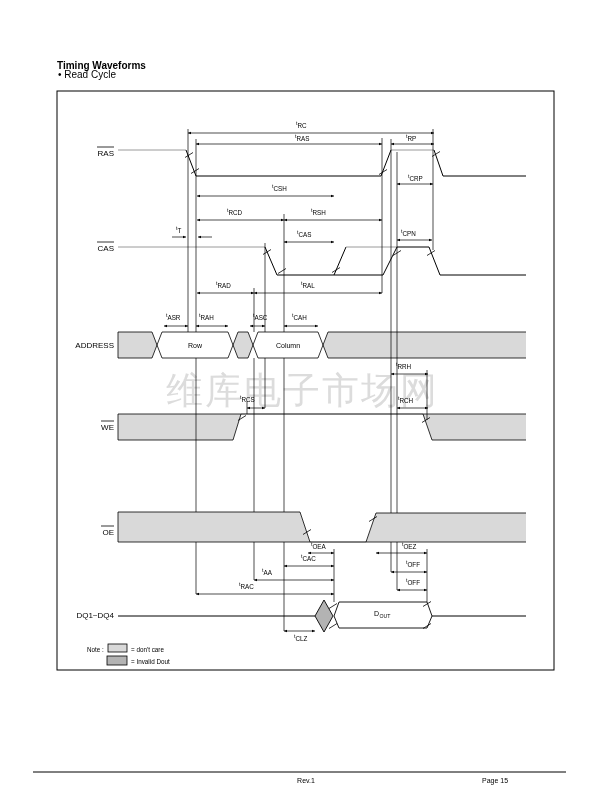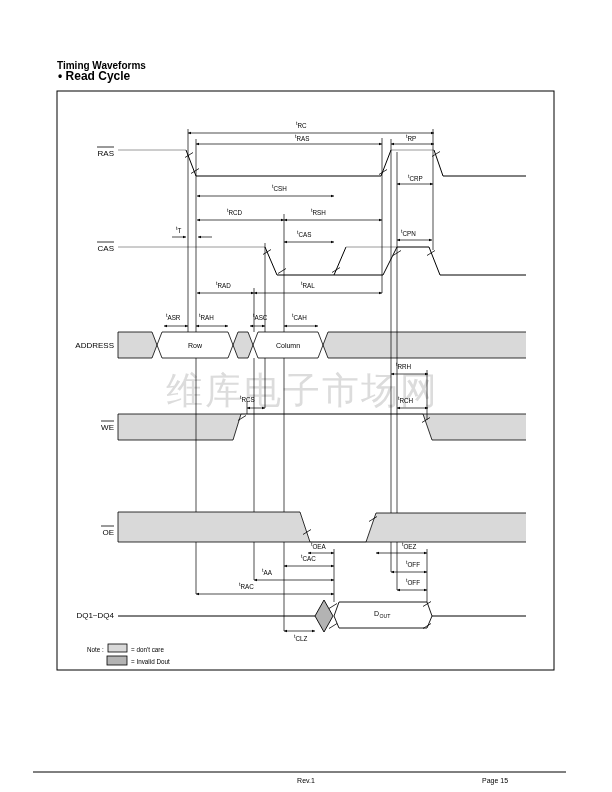--- a/index.html
+++ b/index.html
@@ -1,18 +1,18 @@
 <!DOCTYPE html>
 <html><head>
 <meta charset="utf-8">
 <style>
 html,body{margin:0;padding:0;width:612px;height:792px;background:#fff;position:relative;font-family:"Liberation Sans",sans-serif;overflow:hidden}
 #wm{position:absolute;left:166px;top:366px;font-size:37px;color:#dcdcdc;letter-spacing:2px;white-space:nowrap;font-family:"DejaVu Sans",sans-serif}
 #ttl{position:absolute;left:57px;top:60px;font-weight:bold;font-size:10px}
-#sub{position:absolute;left:58px;top:69px;font-weight:bold;font-size:12px}
+#sub{position:absolute;left:58px;top:69px;font-weight:normal;font-size:10px}
 svg{position:absolute;left:0;top:0}
 .ln{stroke:#000;stroke-width:0.8;fill:none}
 .gy{stroke:#9a9a9a;stroke-width:1;fill:none}
 .bk{stroke:#000;stroke-width:1;fill:none}
 .ar{stroke:#000;stroke-width:0.7;fill:none}
 .vr{stroke:#000;stroke-width:0.7;fill:none}
 .tk{stroke:#000;stroke-width:0.8;fill:none}
 .da{marker-start:url(#ah);marker-end:url(#ah)}
 .de{marker-end:url(#ah)}
 .ds{marker-start:url(#ah)}

